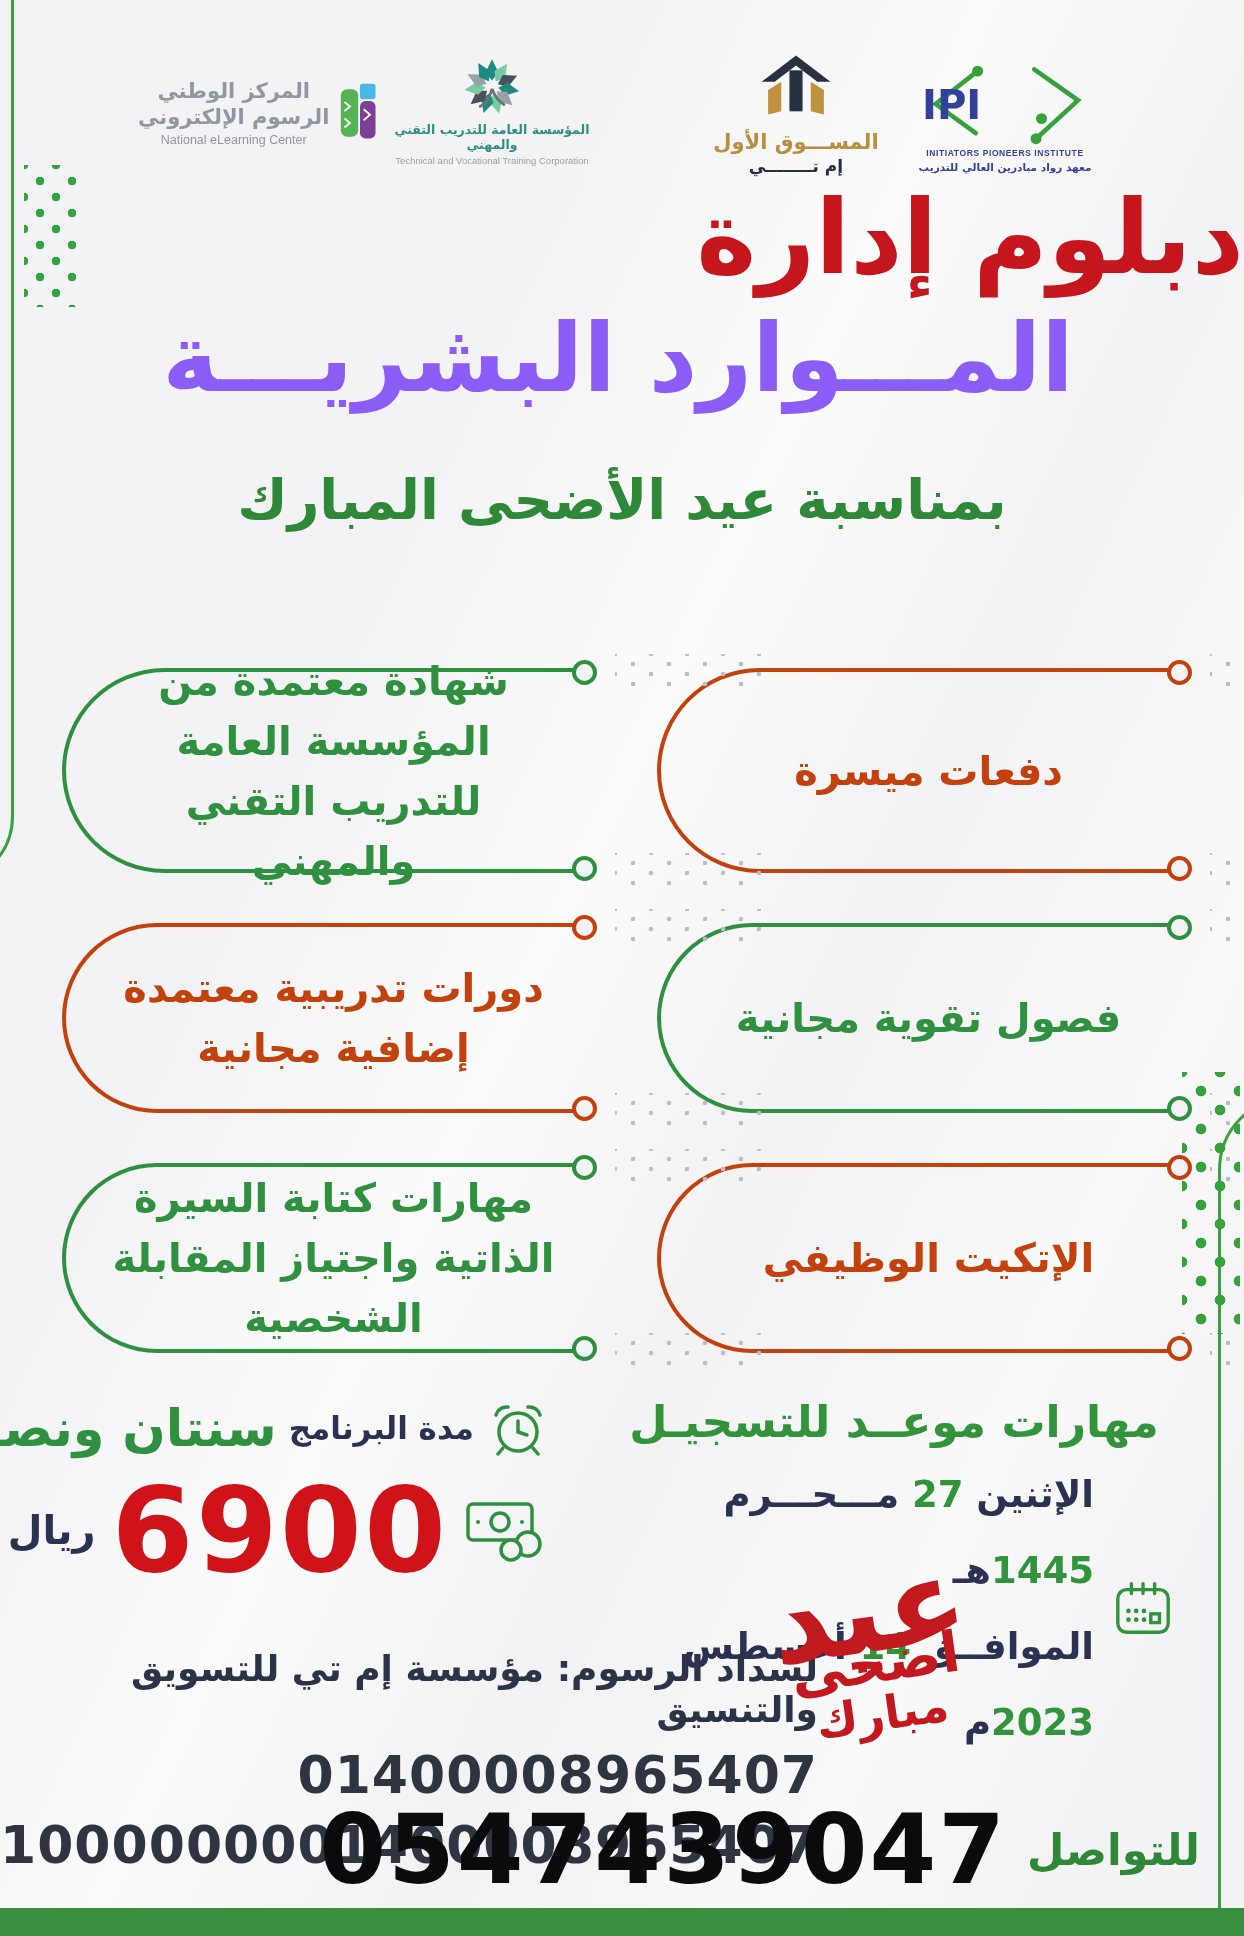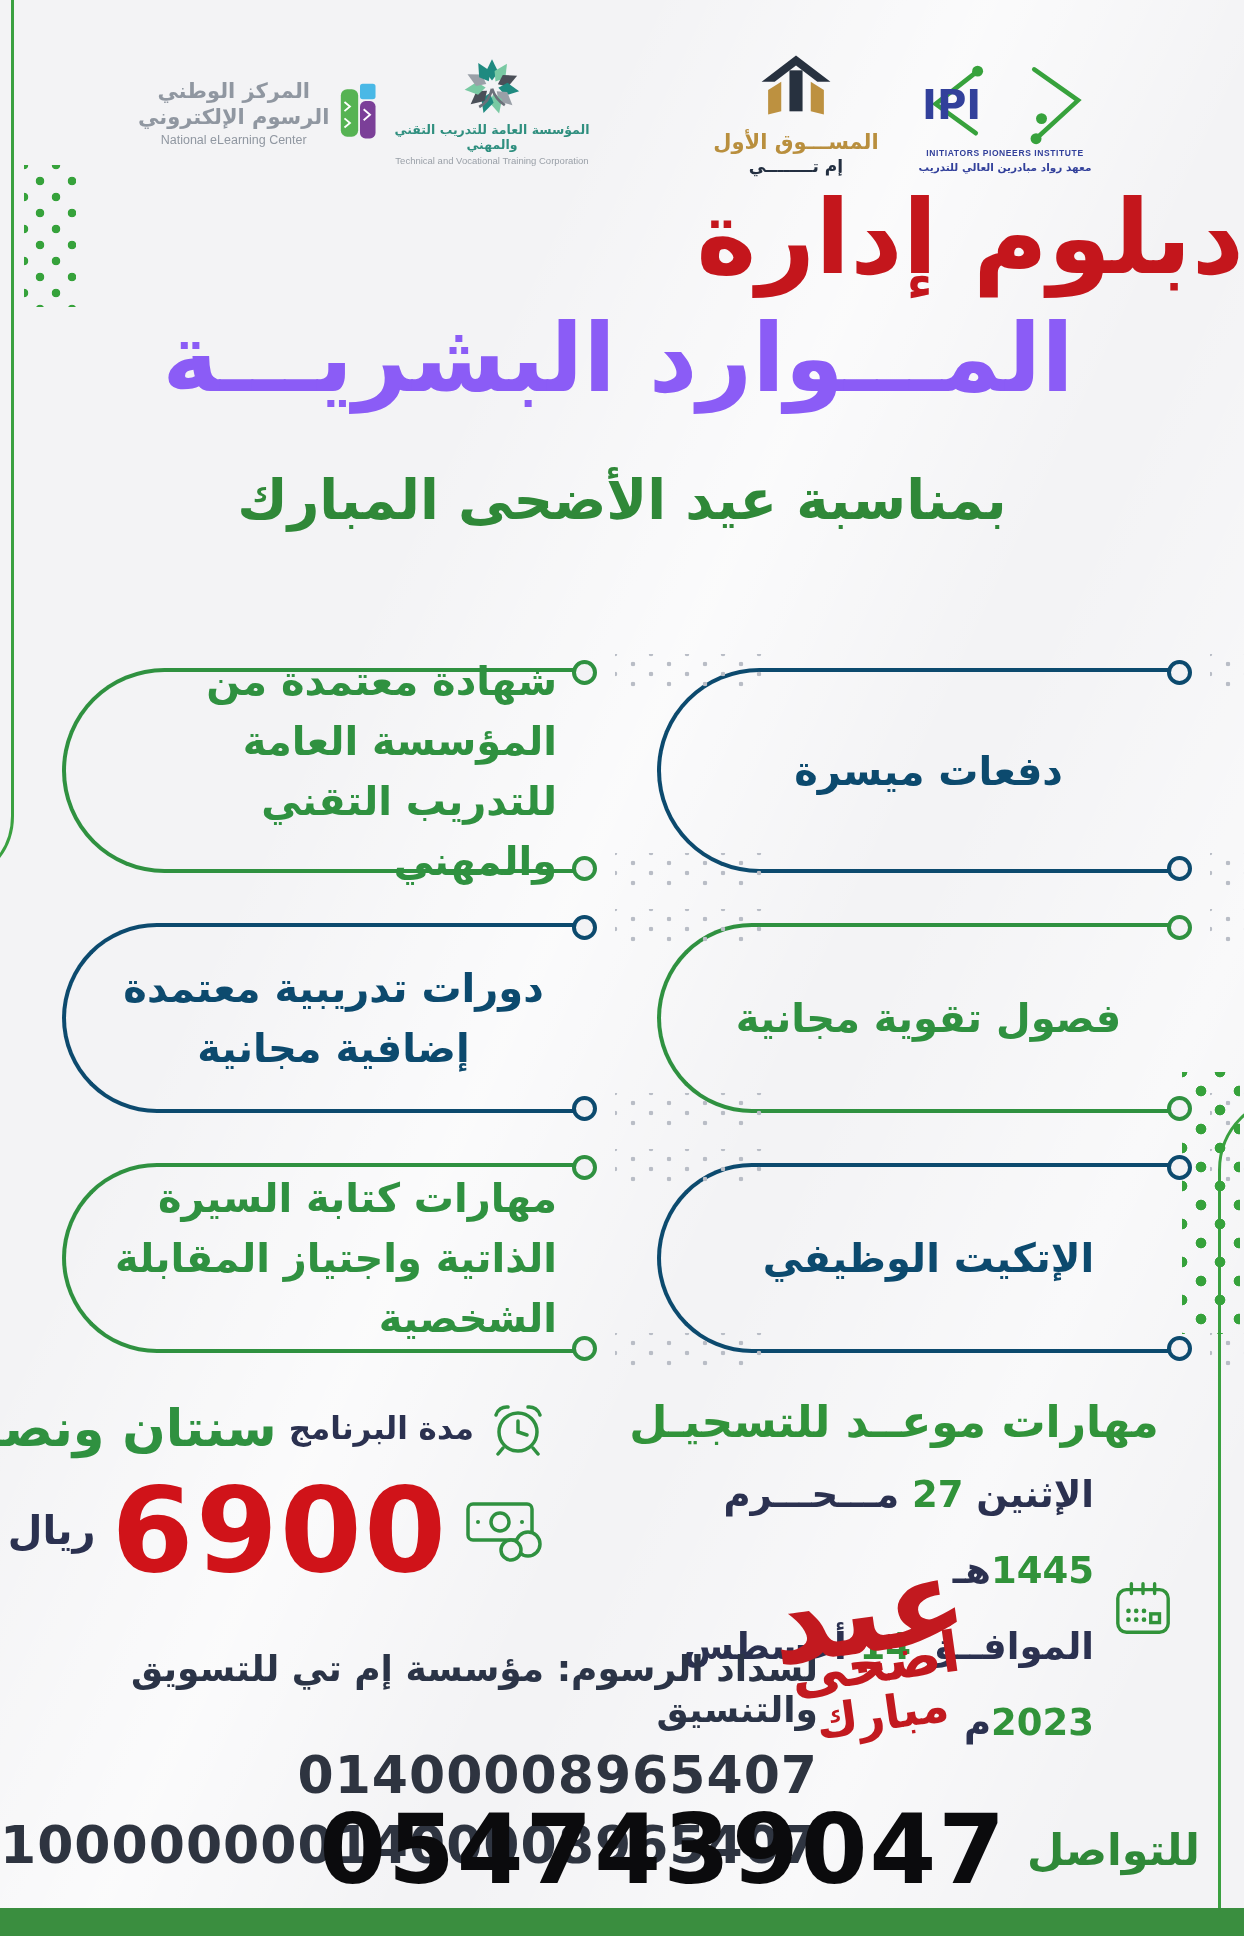--- a/index.html
+++ b/index.html
@@ -49,22 +49,22 @@
     font-size:95px;font-weight:bold;color:#8b5cf6;line-height:1.1;}
   .subtitle{position:absolute;top:468px;left:0;right:0;text-align:center;
     font-size:55px;font-weight:bold;color:#2f8838;}
   
   .features{position:absolute;top:668px;right:62px;left:62px;
     display:grid;grid-template-columns:1fr 1fr;grid-template-rows:205px 190px 190px;
     column-gap:70px;row-gap:50px;}
   .bubble{position:relative;border:4px solid currentColor;border-right:none;
     border-radius:120px 0 0 120px;display:flex;align-items:center;justify-content:center;
     text-align:center;font-weight:bold;font-size:40px;line-height:1.5;padding:10px 30px 10px 44px;}
-  .bubble.green{color:#2f9140;text-align:right;}
-  .bubble.navy{color:#0c4a6e;}
+  .bubble.green{color:#2f9140;}
+  .bubble.navy{color:#c2410c;}
   .bubble::before,.bubble::after{content:"";position:absolute;right:-10px;width:17px;height:17px;
     border:4px solid currentColor;border-radius:50%;background:#f3f3f5;}
   .bubble::before{top:-12px;}
   .bubble::after{bottom:-12px;}
   .bdots{position:absolute;width:150px;height:34px;right:-178px;
     background-image:radial-gradient(circle,#b9bdc6 2px,transparent 2.6px),
                      radial-gradient(circle,#b9bdc6 2px,transparent 2.6px);
     background-size:36px 20px;background-position:0 0,18px 10px;}
   .bdots.t{top:-18px;}
   .bdots.b{bottom:-18px;}

